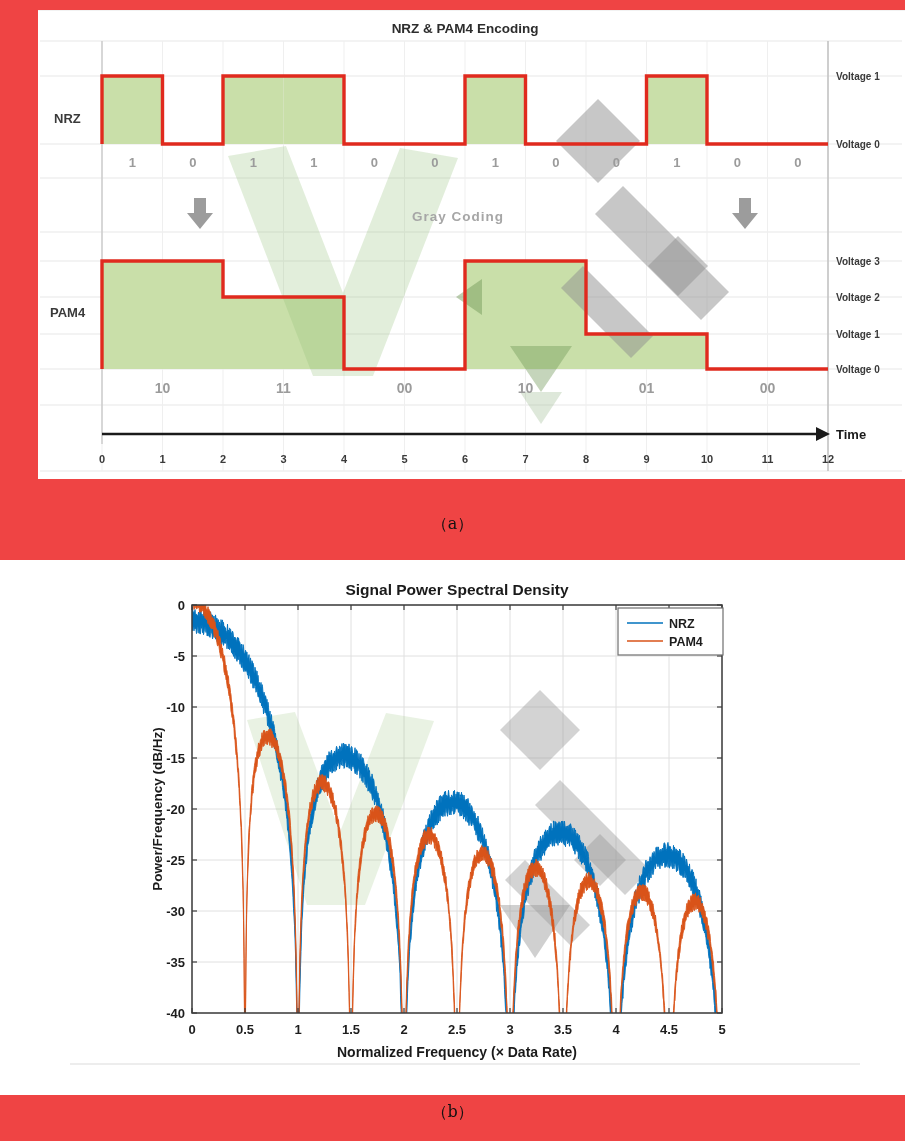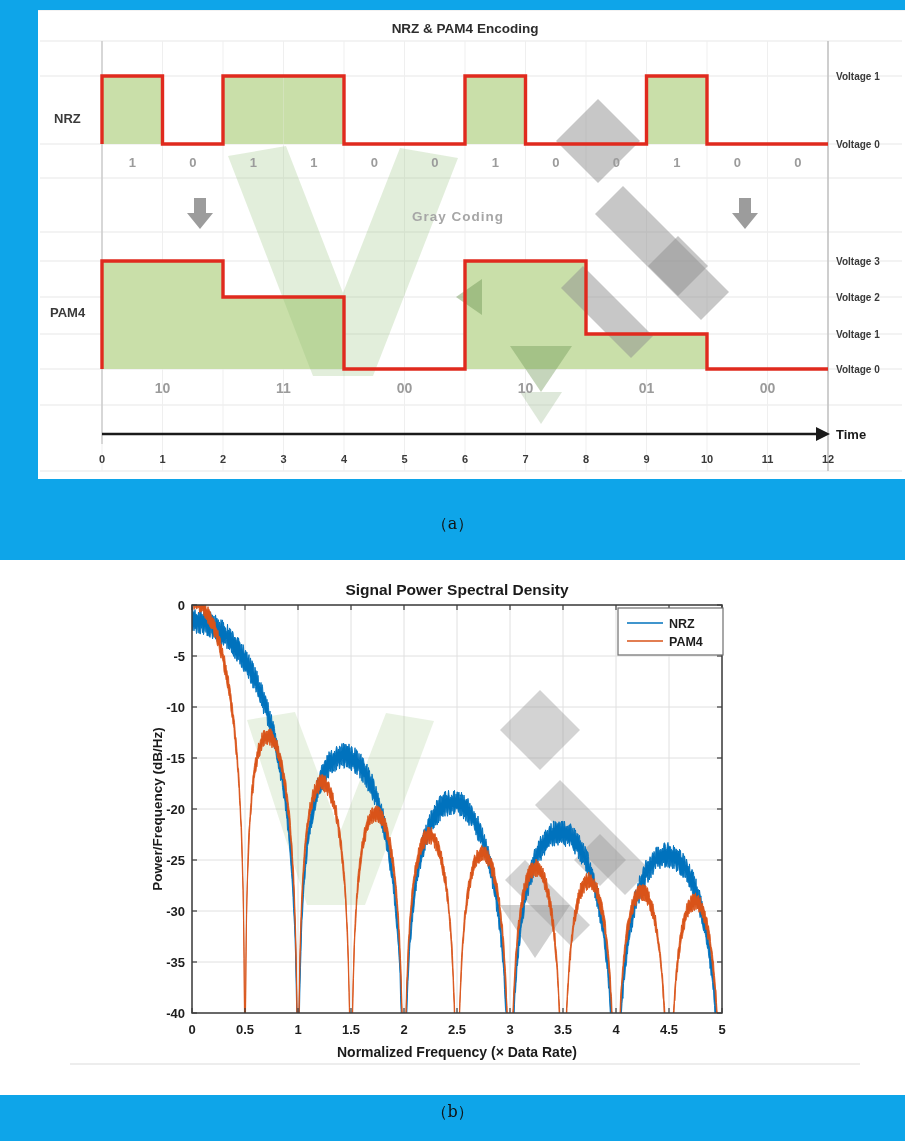--- a/index.html
+++ b/index.html
@@ -1,16 +1,16 @@
 <!DOCTYPE html>
 <html><head>
 <meta charset="utf-8">
 <style>
   html,body{margin:0;padding:0;background:#ffffff;}
-  .page{position:relative;width:905px;height:1141px;background:#0ea5e9;overflow:hidden;
+  .page{position:relative;width:905px;height:1141px;background:#ef4444;overflow:hidden;
         font-family:"Liberation Sans",sans-serif;}
   .fig{position:absolute;background:#fff;}
   #fig-a{left:38px;top:10px;width:867px;height:468px;border-top:1px solid #f2f2f2;}
   #fig-b{left:0px;top:560px;width:905px;height:535px;}
   .caption{position:absolute;left:0;width:905px;text-align:center;
            font-family:"DejaVu Serif",serif;font-size:16px;color:#111;}
   #cap-a{top:514px;}
   #cap-b{top:1102px;}
   .img-edge{position:absolute;left:70px;width:790px;height:2px;background:#ededed;top:1063px;}
   svg text{user-select:none;}

